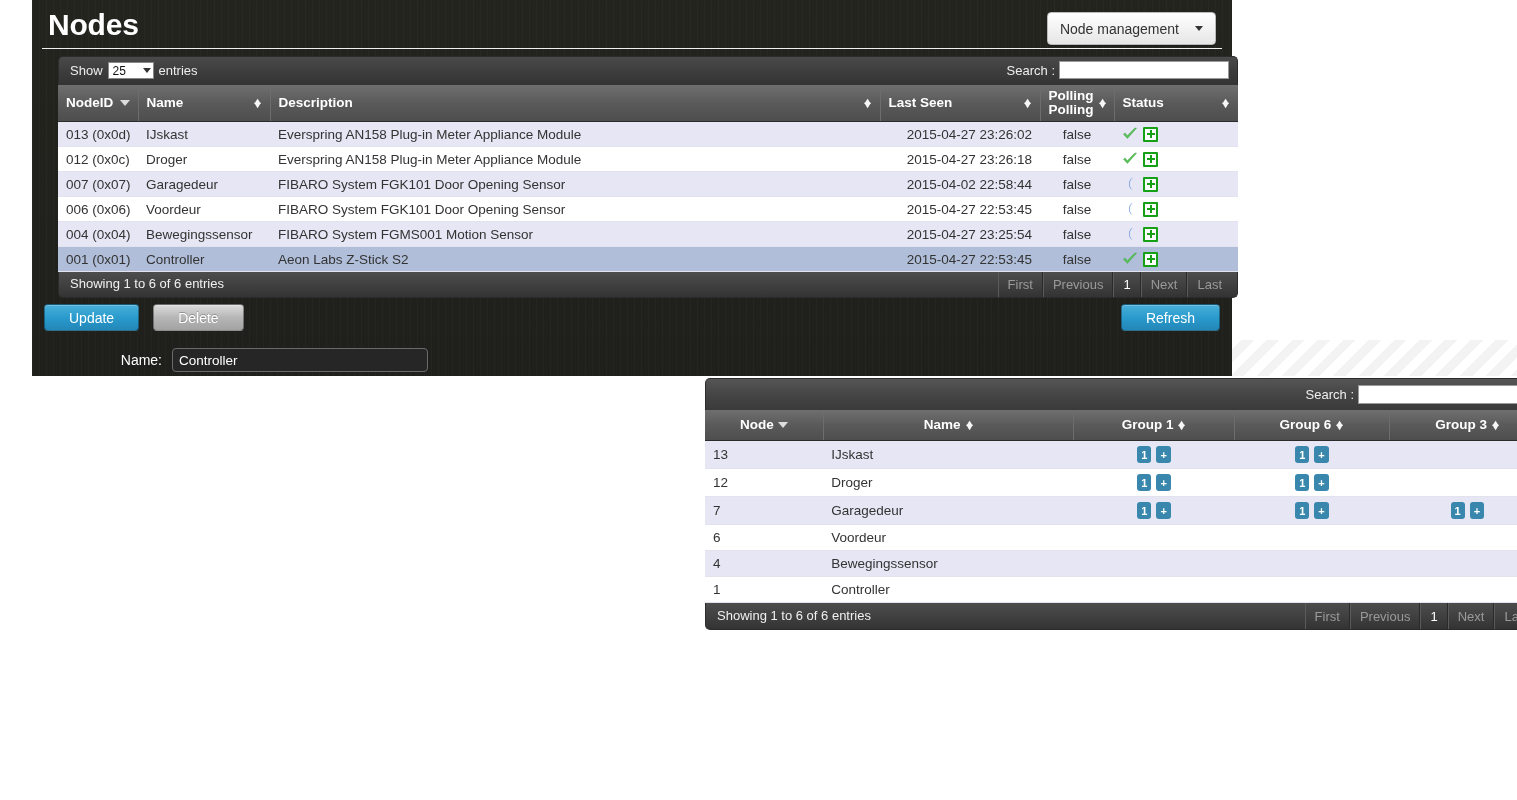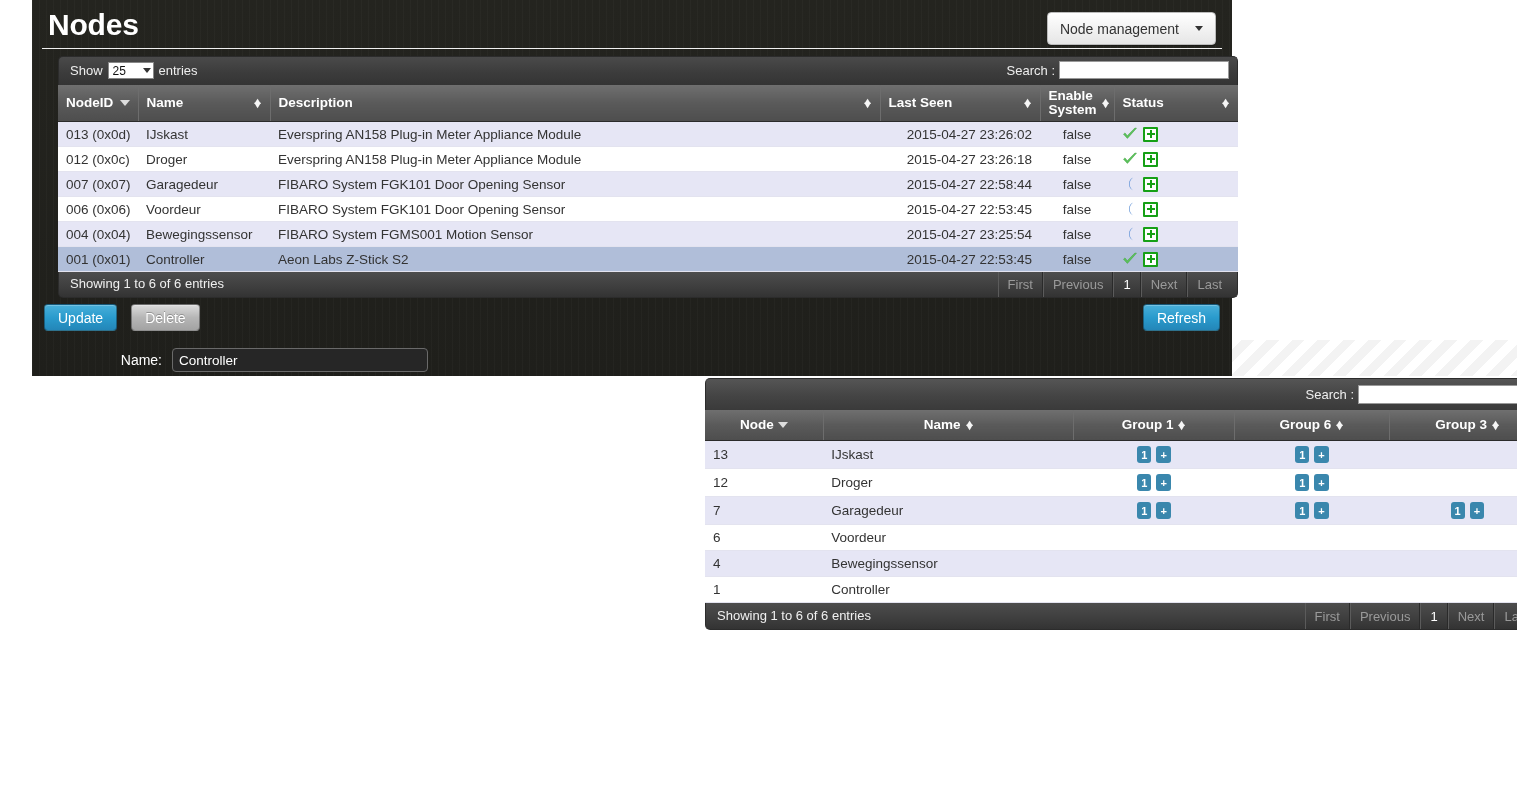--- a/index.html
+++ b/index.html
@@ -233,21 +233,21 @@
     border-right: 1px solid #2a2a2a;
     cursor: pointer;
   }
   .pg-btn.active { color: #ffffff; }
   .pg-btn:first-child { border-left: 1px solid #5b5b5b; }
   .pg-btn:last-child { border-right: none; }
 
   
   .btn {
     height: 27px;
-    padding: 0 13px;
+    padding: 0 24px;
     font-size: 14px;
     border-radius: 4px;
     border: 1px solid rgba(0,0,0,0.35);
     cursor: pointer;
     display: inline-flex;
     align-items: center;
     justify-content: center;
     color: #ffffff;
     box-shadow: inset 0 1px 0 rgba(255,255,255,0.25);
     font-family: "Liberation Sans", sans-serif;
@@ -446,21 +446,21 @@
               <div class="th-inner">
                 <span>Last Seen</span>
                 <span class="sort-ic">
                     <i>▲</i>
                     <i>▼</i>
                   </span>
               </div>
             </th>
             <th>
               <div class="th-inner">
-                <span>Enable System</span>
+                <span>Polling Polling</span>
                 <span class="sort-ic">
                     <i>▲</i>
                     <i>▼</i>
                   </span>
               </div>
             </th>
             <th>
               <div class="th-inner">
                 <span>Status</span>
                 <span class="sort-ic">
@@ -499,21 +499,21 @@
                     <path d="M1.5 8.2 L5.4 12.4 L14.5 2.2 L12.9 2.0 L5.3 9.7 L3.0 6.9 Z" fill="#5cc25c" stroke="#3fa33f" stroke-width="0.5"></path>
                   </svg>
                   <span class="plus-ic"></span>
                 </span>
               </td>
             </tr>
             <tr class="odd">
               <td>007 (0x07)</td>
               <td>Garagedeur</td>
               <td>FIBARO System FGK101 Door Opening Sensor</td>
-              <td class="ta-r">2015-04-27 22:58:44</td>
+              <td class="ta-r">2015-04-02 22:58:44</td>
               <td class="ta-c">false</td>
               <td>
                 <span class="ico-row">
                   <svg class="moon-ic" viewBox="0 0 16 16">
                     <path d="M11.2 1.6 a7 7 0 0 0 0 12.8 A7.6 7.6 0 0 1 11.2 1.6 Z" fill="#5b8fd4"></path>
                   </svg>
                   <span class="plus-ic"></span>
                 </span>
               </td>
             </tr>

